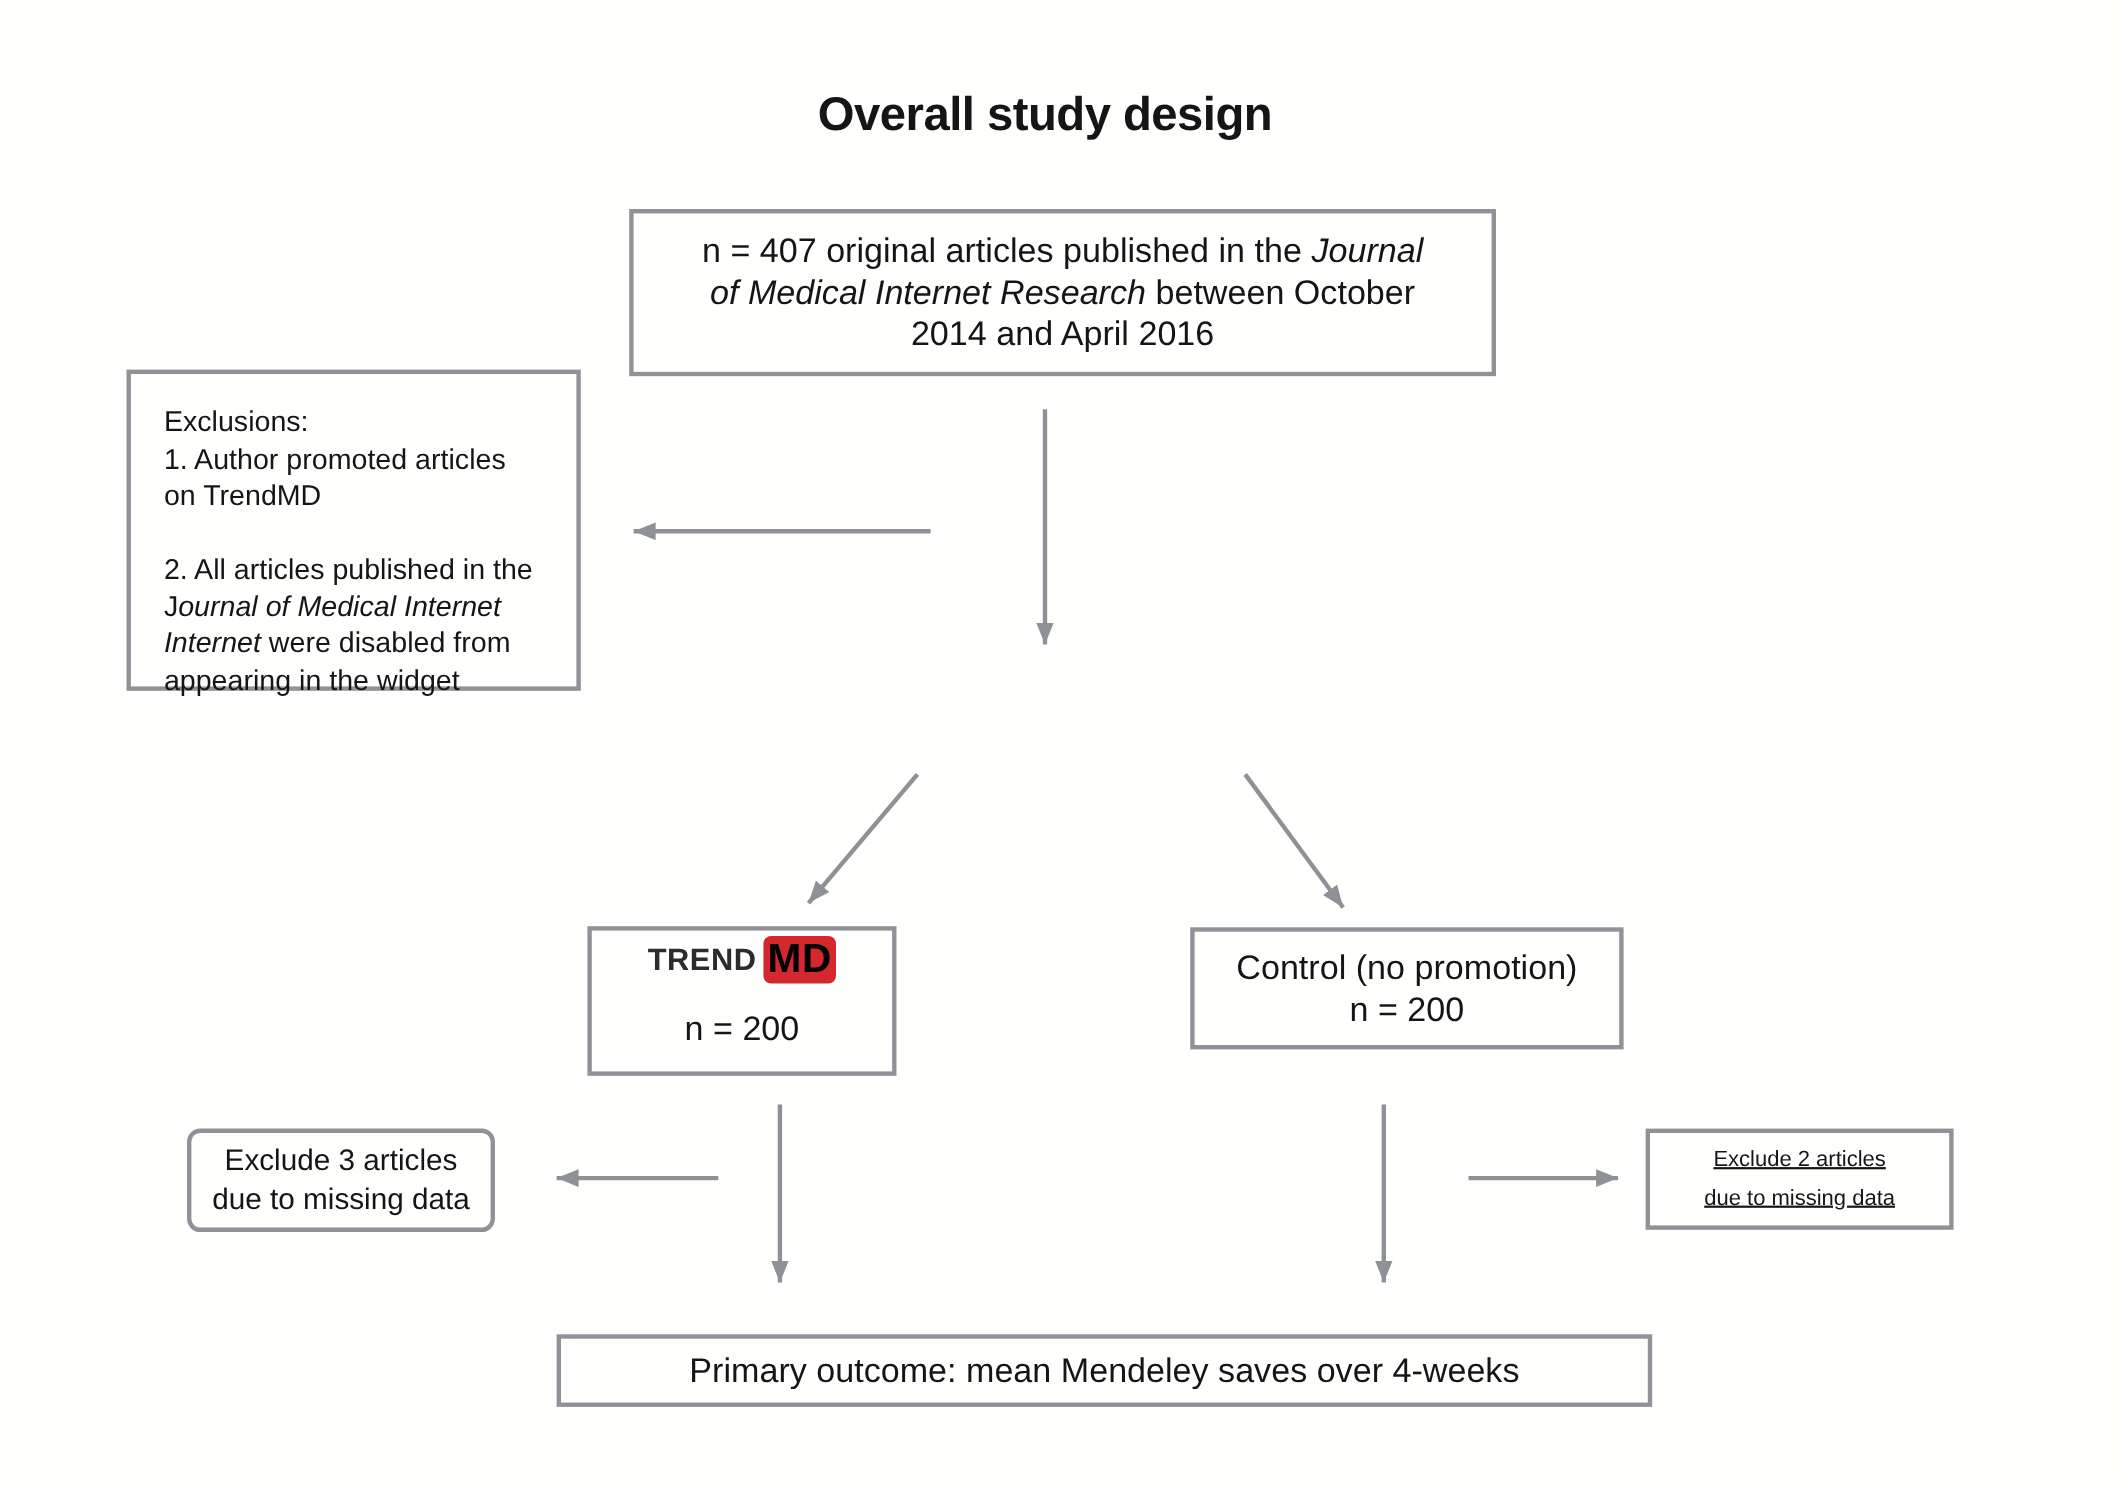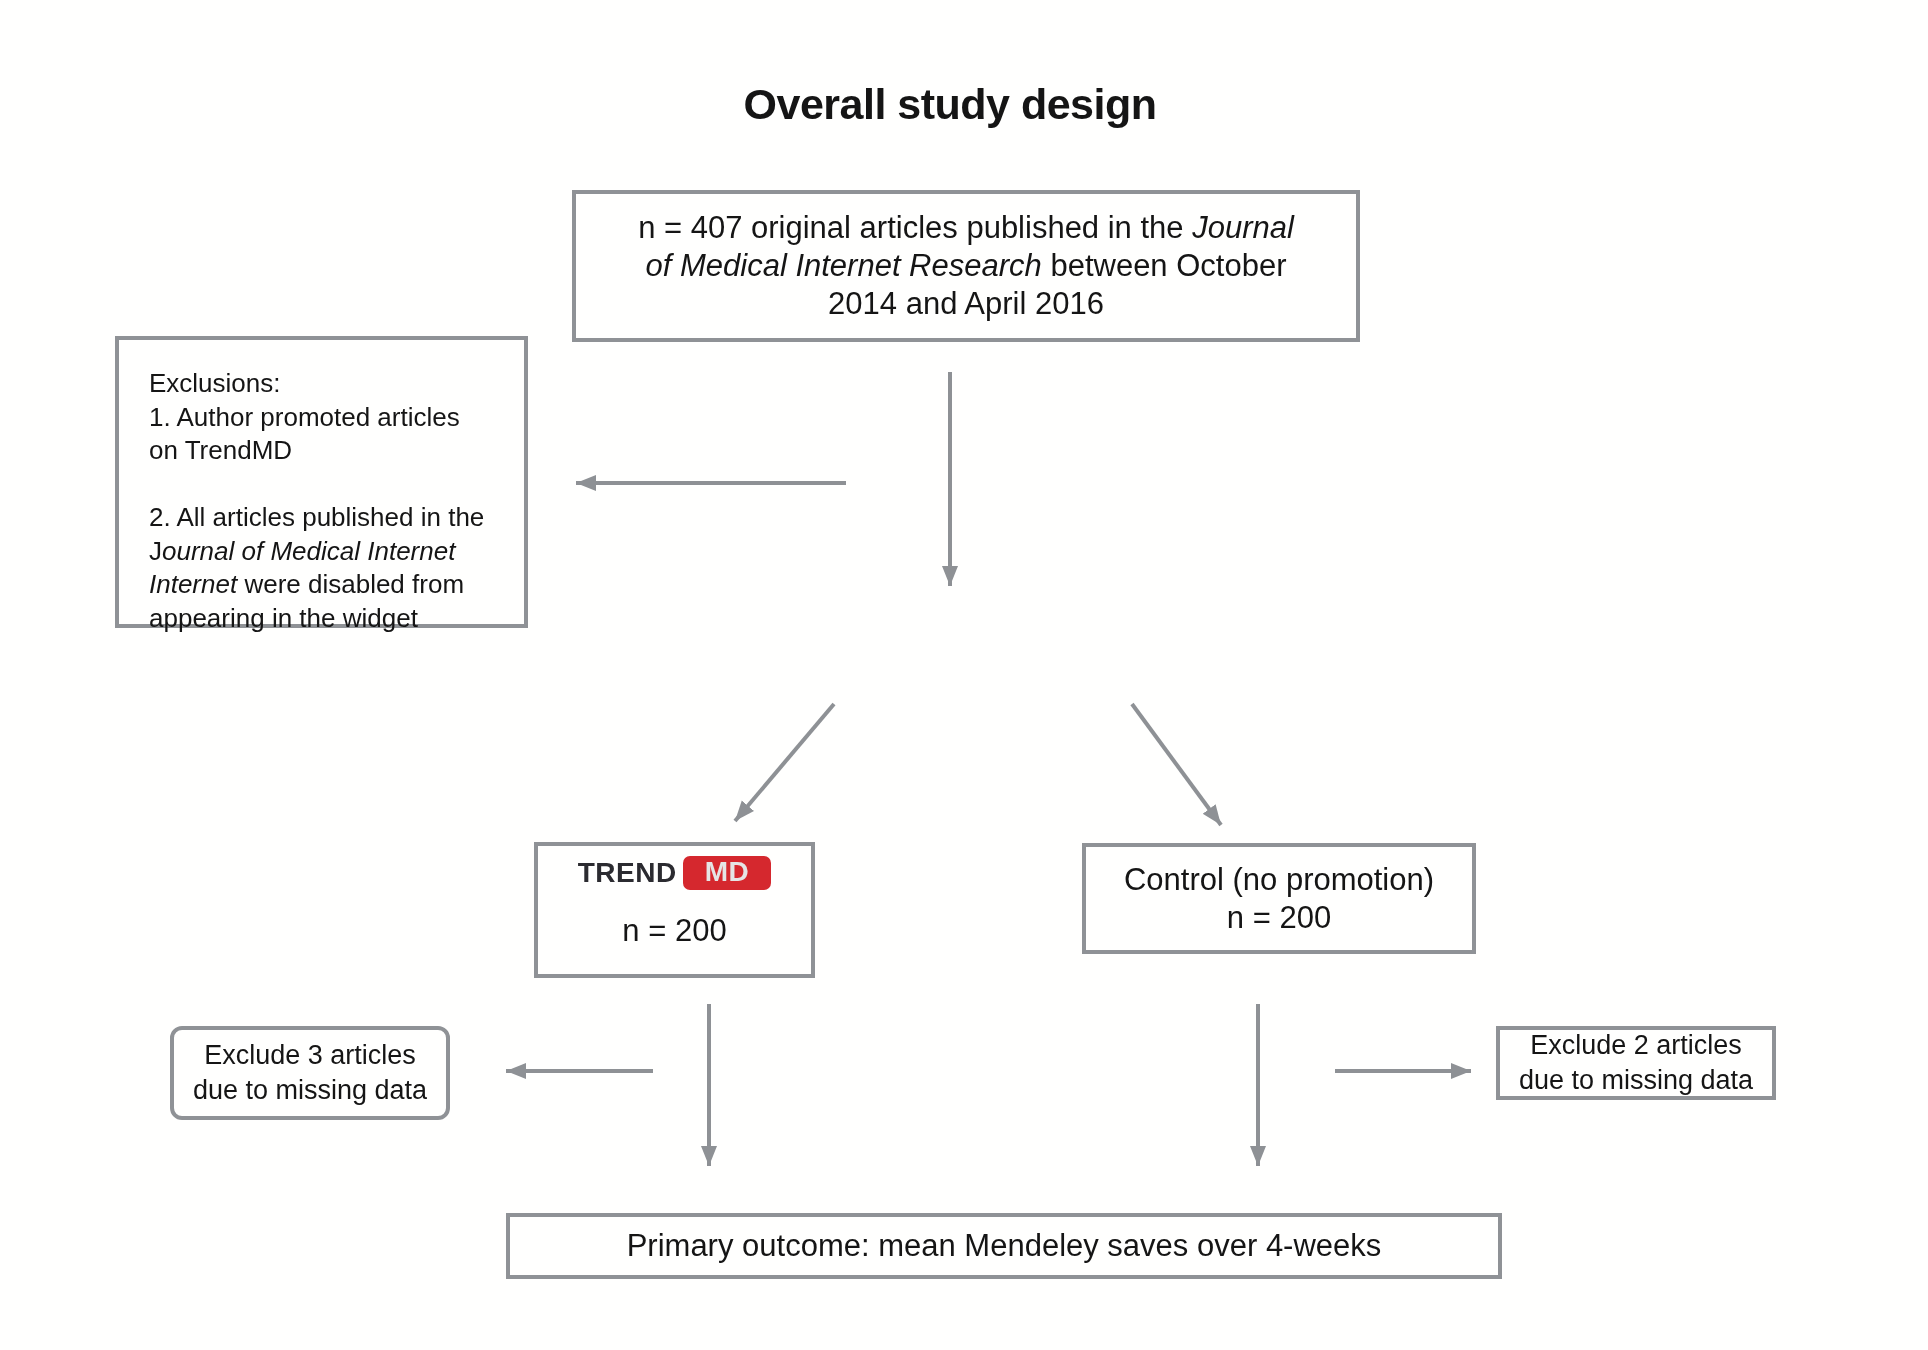--- a/index.html
+++ b/index.html
@@ -24,27 +24,27 @@
   .box-initial{left:572px;top:190px;width:788px;height:152px;font-size:31px;line-height:38px;}
   .box-exclusions{
     left:115px;top:336px;width:413px;height:292px;
     align-items:flex-start;justify-content:flex-start;text-align:left;
     padding:11px 14px;font-size:26px;line-height:33.5px;
   }
   .box-randomized{left:659px;top:622px;width:579px;height:64px;font-size:31px;}
   .box-trendmd{left:534px;top:842px;width:281px;height:136px;font-size:31px;}
   .box-control{left:1082px;top:843px;width:394px;height:111px;font-size:31px;line-height:38px;}
   .box-exclude-left{left:170px;top:1026px;width:280px;height:94px;font-size:27px;line-height:35px;border-radius:12px;}
-  .box-exclude-right{left:1496px;top:1026px;width:280px;height:74px;font-size:27px;line-height:35px;}
+  .box-exclude-right{left:1496px;top:1026px;width:280px;height:92px;font-size:20px;line-height:35px;text-decoration:underline;}
   .box-outcome{left:506px;top:1213px;width:996px;height:66px;font-size:31px;}
   .logo{display:flex;align-items:center;margin-bottom:7px;}
   .logo-trend{font-weight:bold;font-size:28px;letter-spacing:0.5px;color:var(--logo-dark,#2b2b30);}
   .logo-md{
-    background:var(--red,#d5282e);color:#e5e5e5;font-weight:bold;font-size:28px;
-    letter-spacing:0.5px;border-radius:7px;padding:2px 22px 4px;margin-left:6px;line-height:1;
+    background:var(--red,#d5282e);color:#000000;font-weight:bold;font-size:37px;
+    letter-spacing:0.5px;border-radius:7px;padding:2px 4px 4px;margin-left:6px;line-height:1;
   }
 </style>
 </head>
 <body>
 
 <div class="canvas">
 
   <svg class="arrows" viewBox="0 0 1928 1350" xmlns="http://www.w3.org/2000/svg">
     <defs>
       <marker id="ah" markerUnits="userSpaceOnUse" markerWidth="24" markerHeight="20" refX="20" refY="8" orient="auto">

